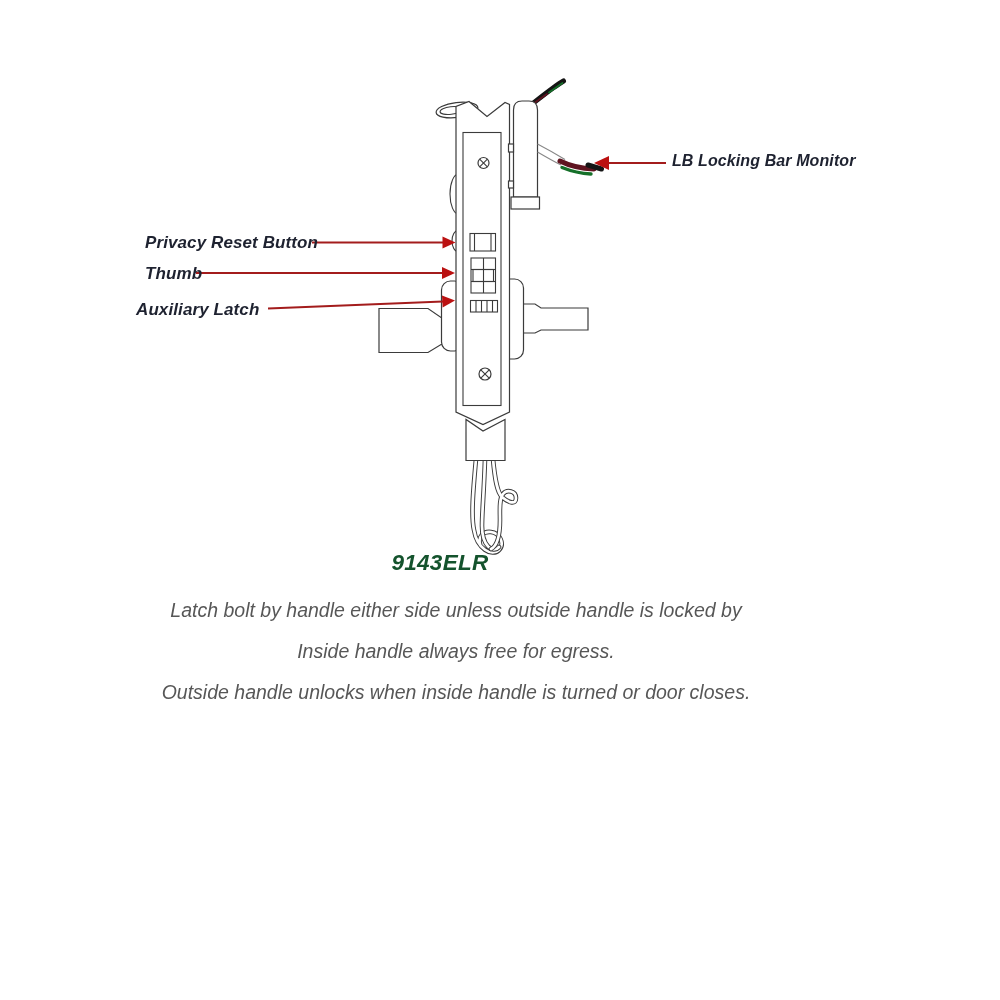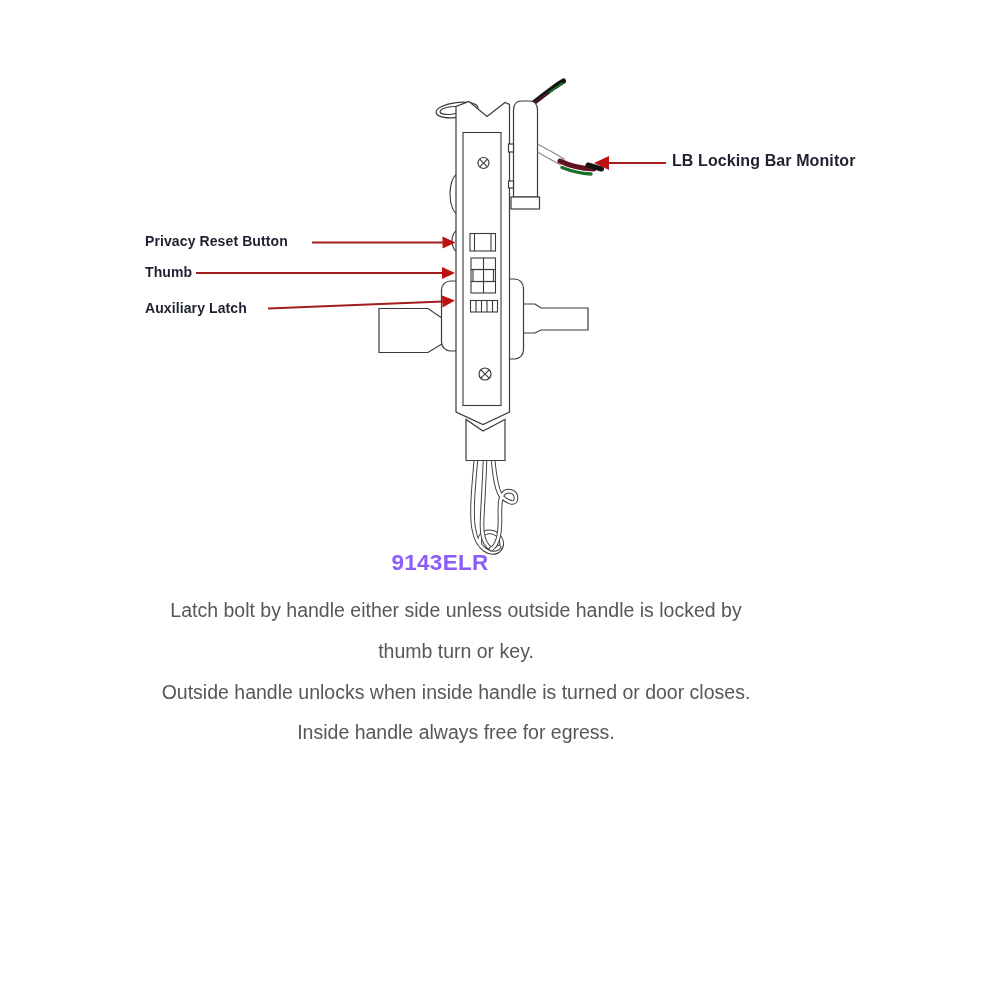--- a/index.html
+++ b/index.html
@@ -1,39 +1,39 @@
 <!DOCTYPE html>
 <html><head>
 <meta charset="utf-8">
 <style>
   html,body { margin:0; padding:0; background:#ffffff; }
   .stage {
     position:relative; width:1000px; height:1000px; background:#fff;
-    font-family:"Liberation Sans", sans-serif; overflow:hidden;
+    font-family:"Liberation Sans", sans-serif; overflow:hidden;font-style:italic;
   }
   .stage svg { position:absolute; left:0; top:0; }
   
   .part   { fill:#ffffff; stroke:#3b3b3b; stroke-width:1.2; }
   .ln     { fill:none;    stroke:#3b3b3b; stroke-width:1.1; }
   .tube-out { fill:none; stroke:#3b3b3b; stroke-width:4.6; stroke-linecap:round; }
   .tube-in  { fill:none; stroke:#ffffff; stroke-width:2.7; stroke-linecap:round; }
   .arrow-line { stroke:#a31c1c; stroke-width:2.2; }
   .arrow-head { fill:#bb1111; stroke:none; }
   
   .callout-label {
-    position:absolute; font-weight:bold; font-size:14px; color:#1e2230;
+    position:absolute; font-weight:bold; font-size:17px; color:#1e2230;
     white-space:nowrap; letter-spacing:0.1px;
   }
   .lb-label { left:672px; top:152px; font-size:16px; }
   .privacy-label { left:145px; top:233px; }
   .latch-label   { left:145px; top:264px; }
-  .aux-label     { left:145px; top:300px; }
+  .aux-label     { left:136px; top:300px; }
   .model-title {
     position:absolute; left:0; top:550px; width:880px; text-align:center;
-    font-weight:bold; font-size:22.5px; color:#8b5cf6; letter-spacing:0.3px;
+    font-weight:bold; font-size:22.5px; color:#14532d; letter-spacing:0.3px;
   }
   .description {
     position:absolute; left:0; top:590px; width:912px; text-align:center;
     font-size:19.5px; line-height:40.8px; color:#575757;
   }
   .description div { white-space:nowrap; }
 </style>
 </head>
 <body>
 
@@ -144,18 +144,17 @@
 
   <div class="callout-label lb-label">LB Locking Bar Monitor</div>
   <div class="callout-label privacy-label">Privacy Reset Button</div>
   <div class="callout-label latch-label">Thumb</div>
   <div class="callout-label aux-label">Auxiliary Latch</div>
 
   <div class="model-title">9143ELR</div>
 
   <div class="description">
     <div>Latch bolt by handle either side unless outside handle is locked by</div>
-    <div>thumb turn or key.</div>
+    <div>Inside handle always free for egress.</div>
     <div>Outside handle unlocks when inside handle is turned or door closes.</div>
-    <div>Inside handle always free for egress.</div>
   </div>
 
 </div>
 
 </body></html>

